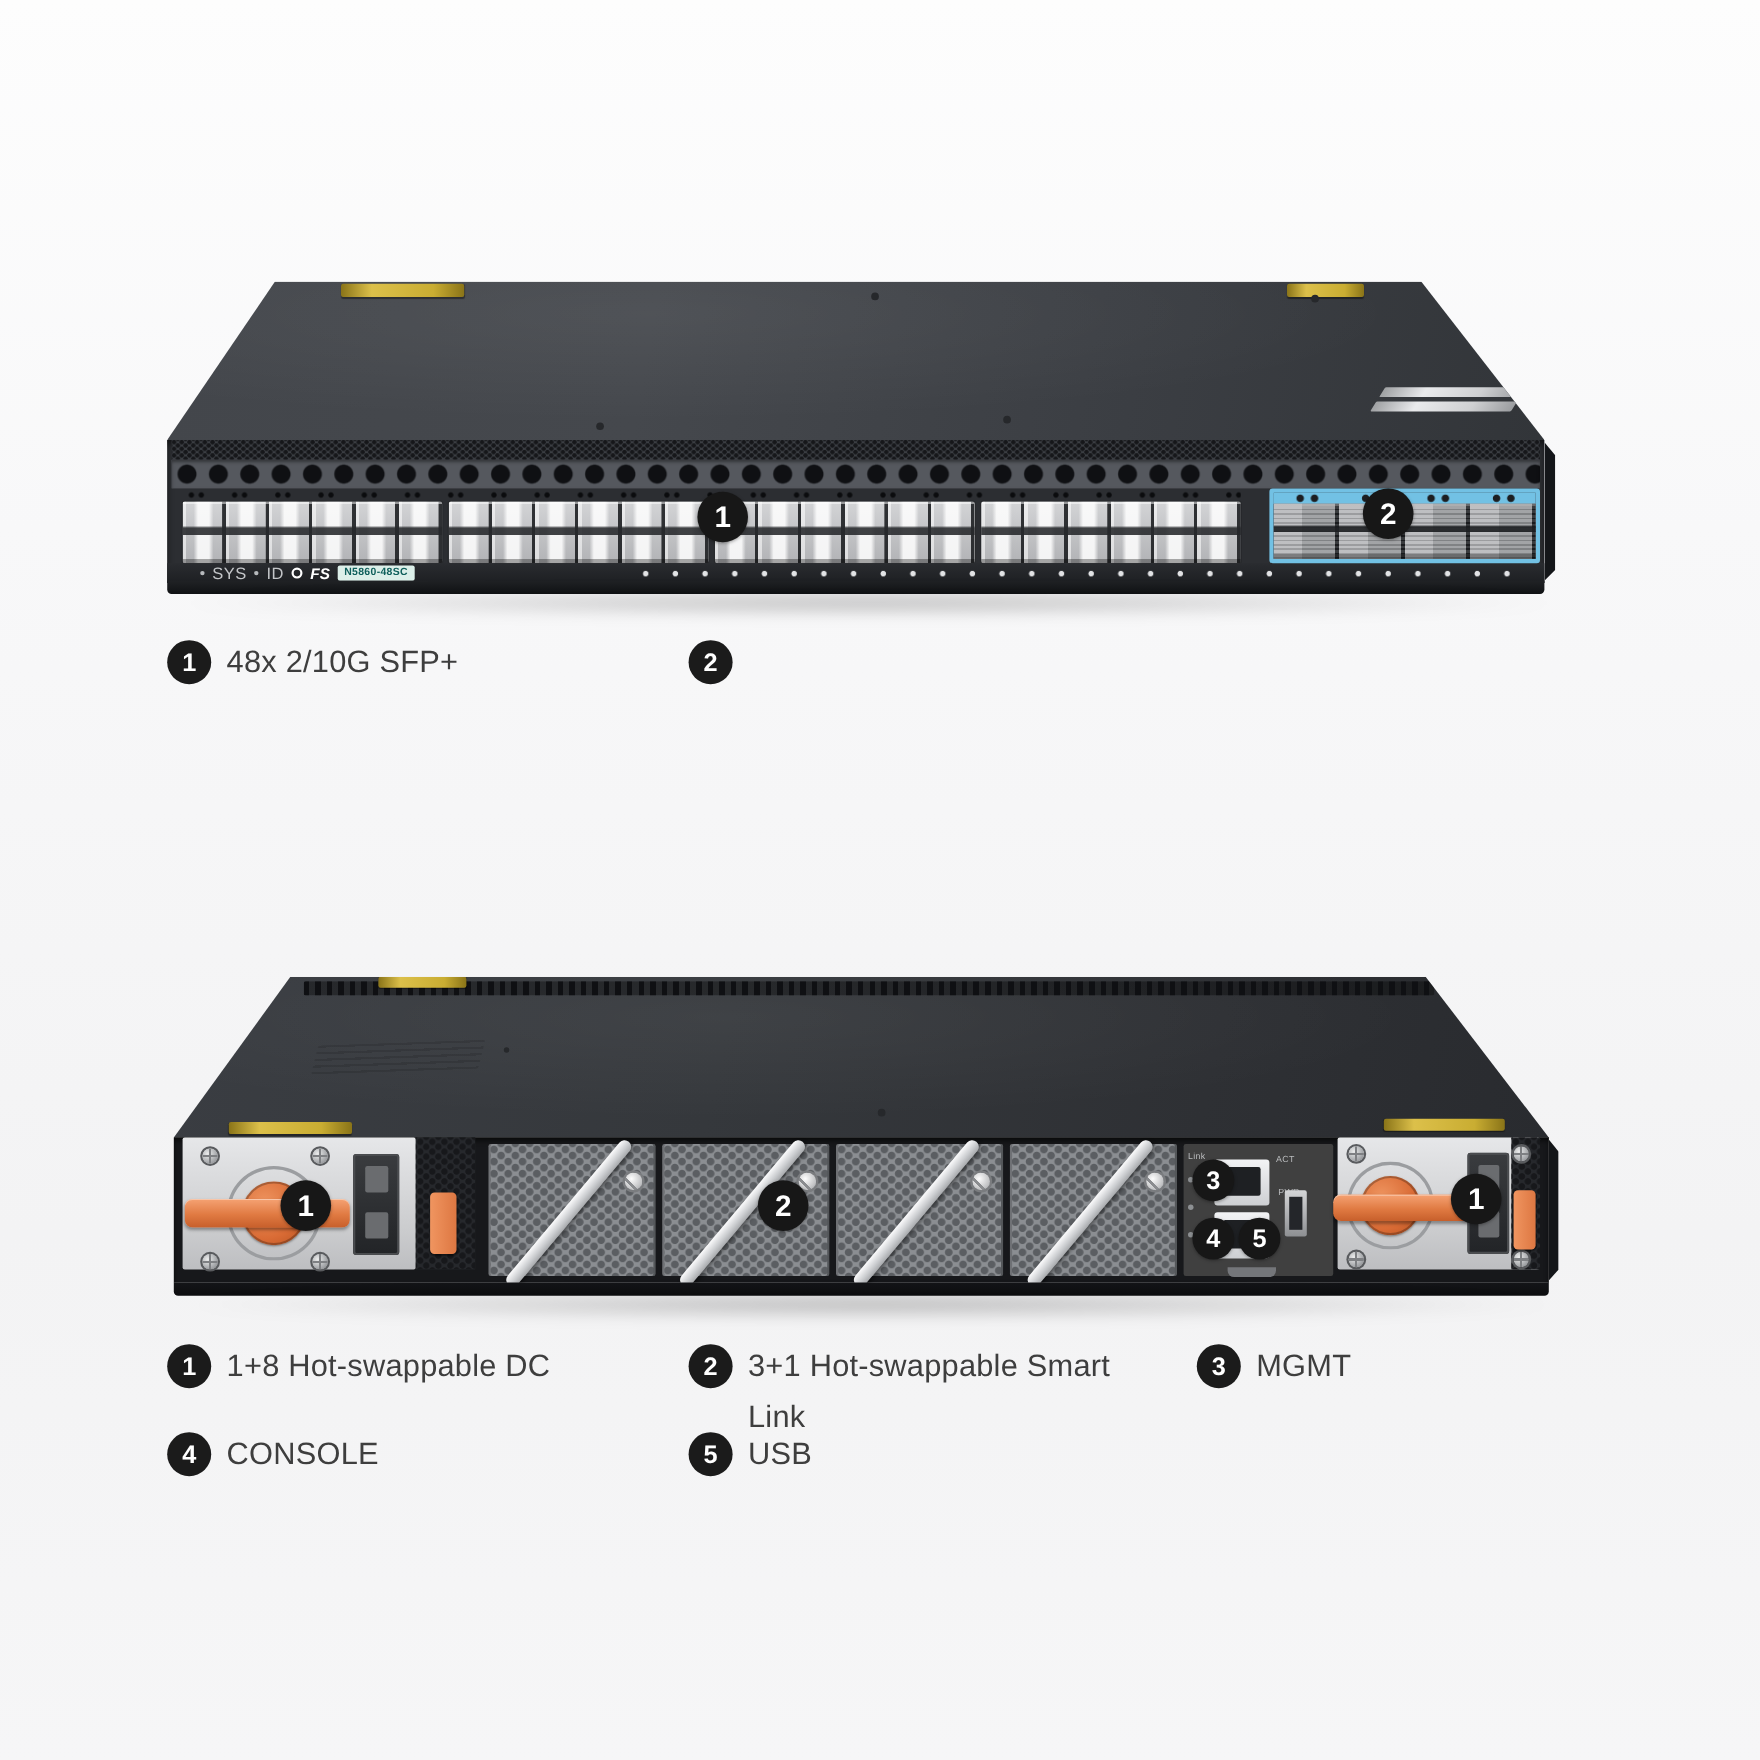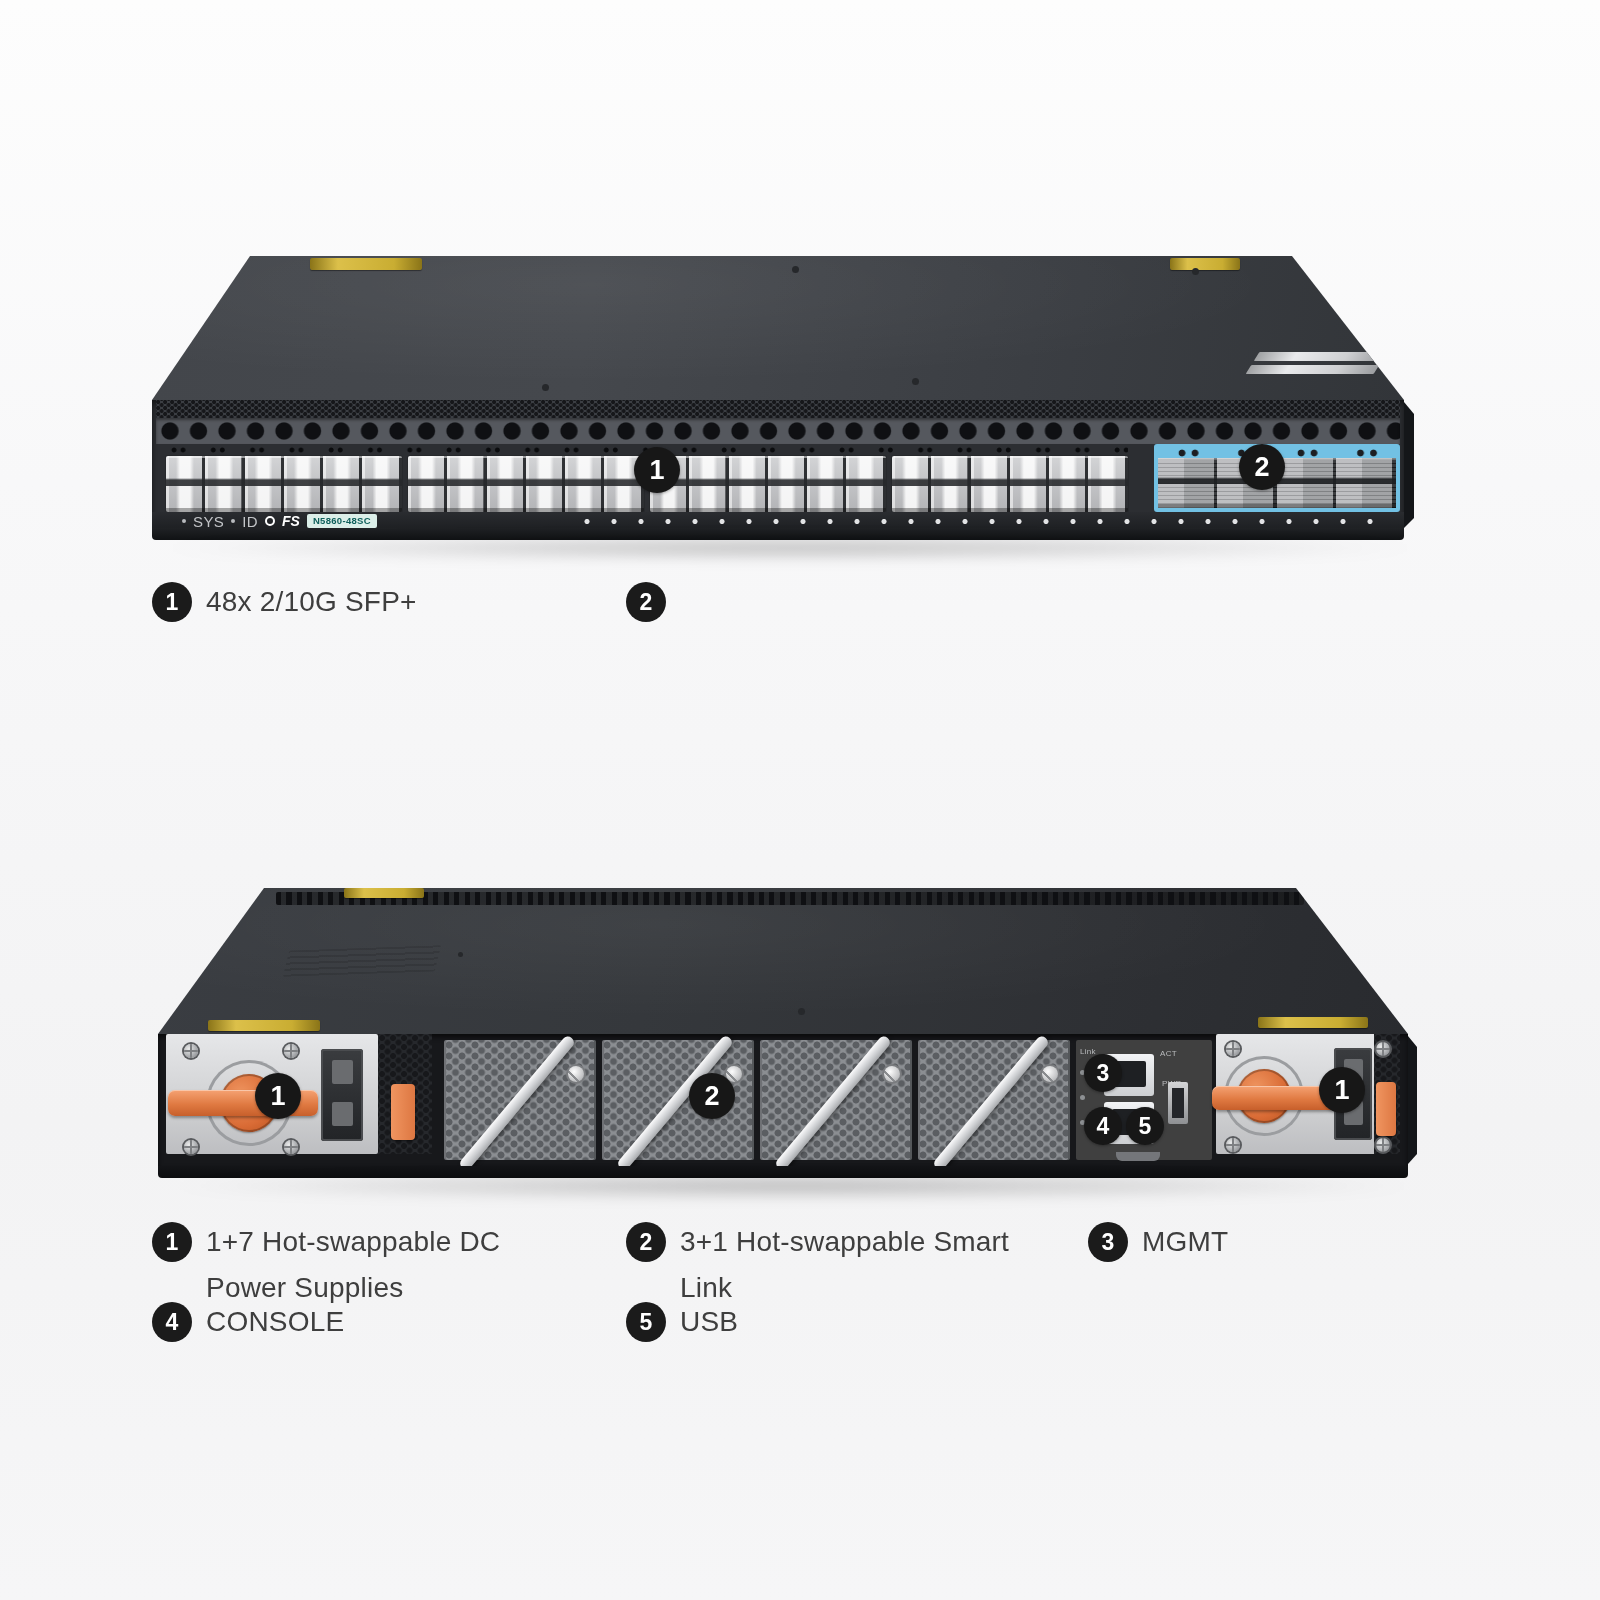--- a/index.html
+++ b/index.html
@@ -301,22 +301,21 @@
       <div class="callout sm" style="left:968px;top:73px">5</div>
       <div class="callout" style="left:1161px;top:33px">1</div>
     </div>
     <div class="rear-lip"></div>
     <div class="shadow" style="left:172px;top:1174px;width:1240px;height:24px"></div>
   </div>
 
   <div class="legend-item" style="left:152px;top:1222px">
     <span class="legend-badge">1</span>
     <span class="legend-lines">
-      <span>1+7 Hot-swappable DC</span>
-      <span class="legend-line2">Power Supplies</span>
+      <span>1+8 Hot-swappable DC</span>
     </span>
   </div>
   <div class="legend-item" style="left:626px;top:1222px">
     <span class="legend-badge">2</span>
     <span class="legend-lines">
       <span>3+1 Hot-swappable Smart</span>
       <span class="legend-line2">Link</span>
     </span>
   </div>
   <div class="legend-item" style="left:1088px;top:1222px">

